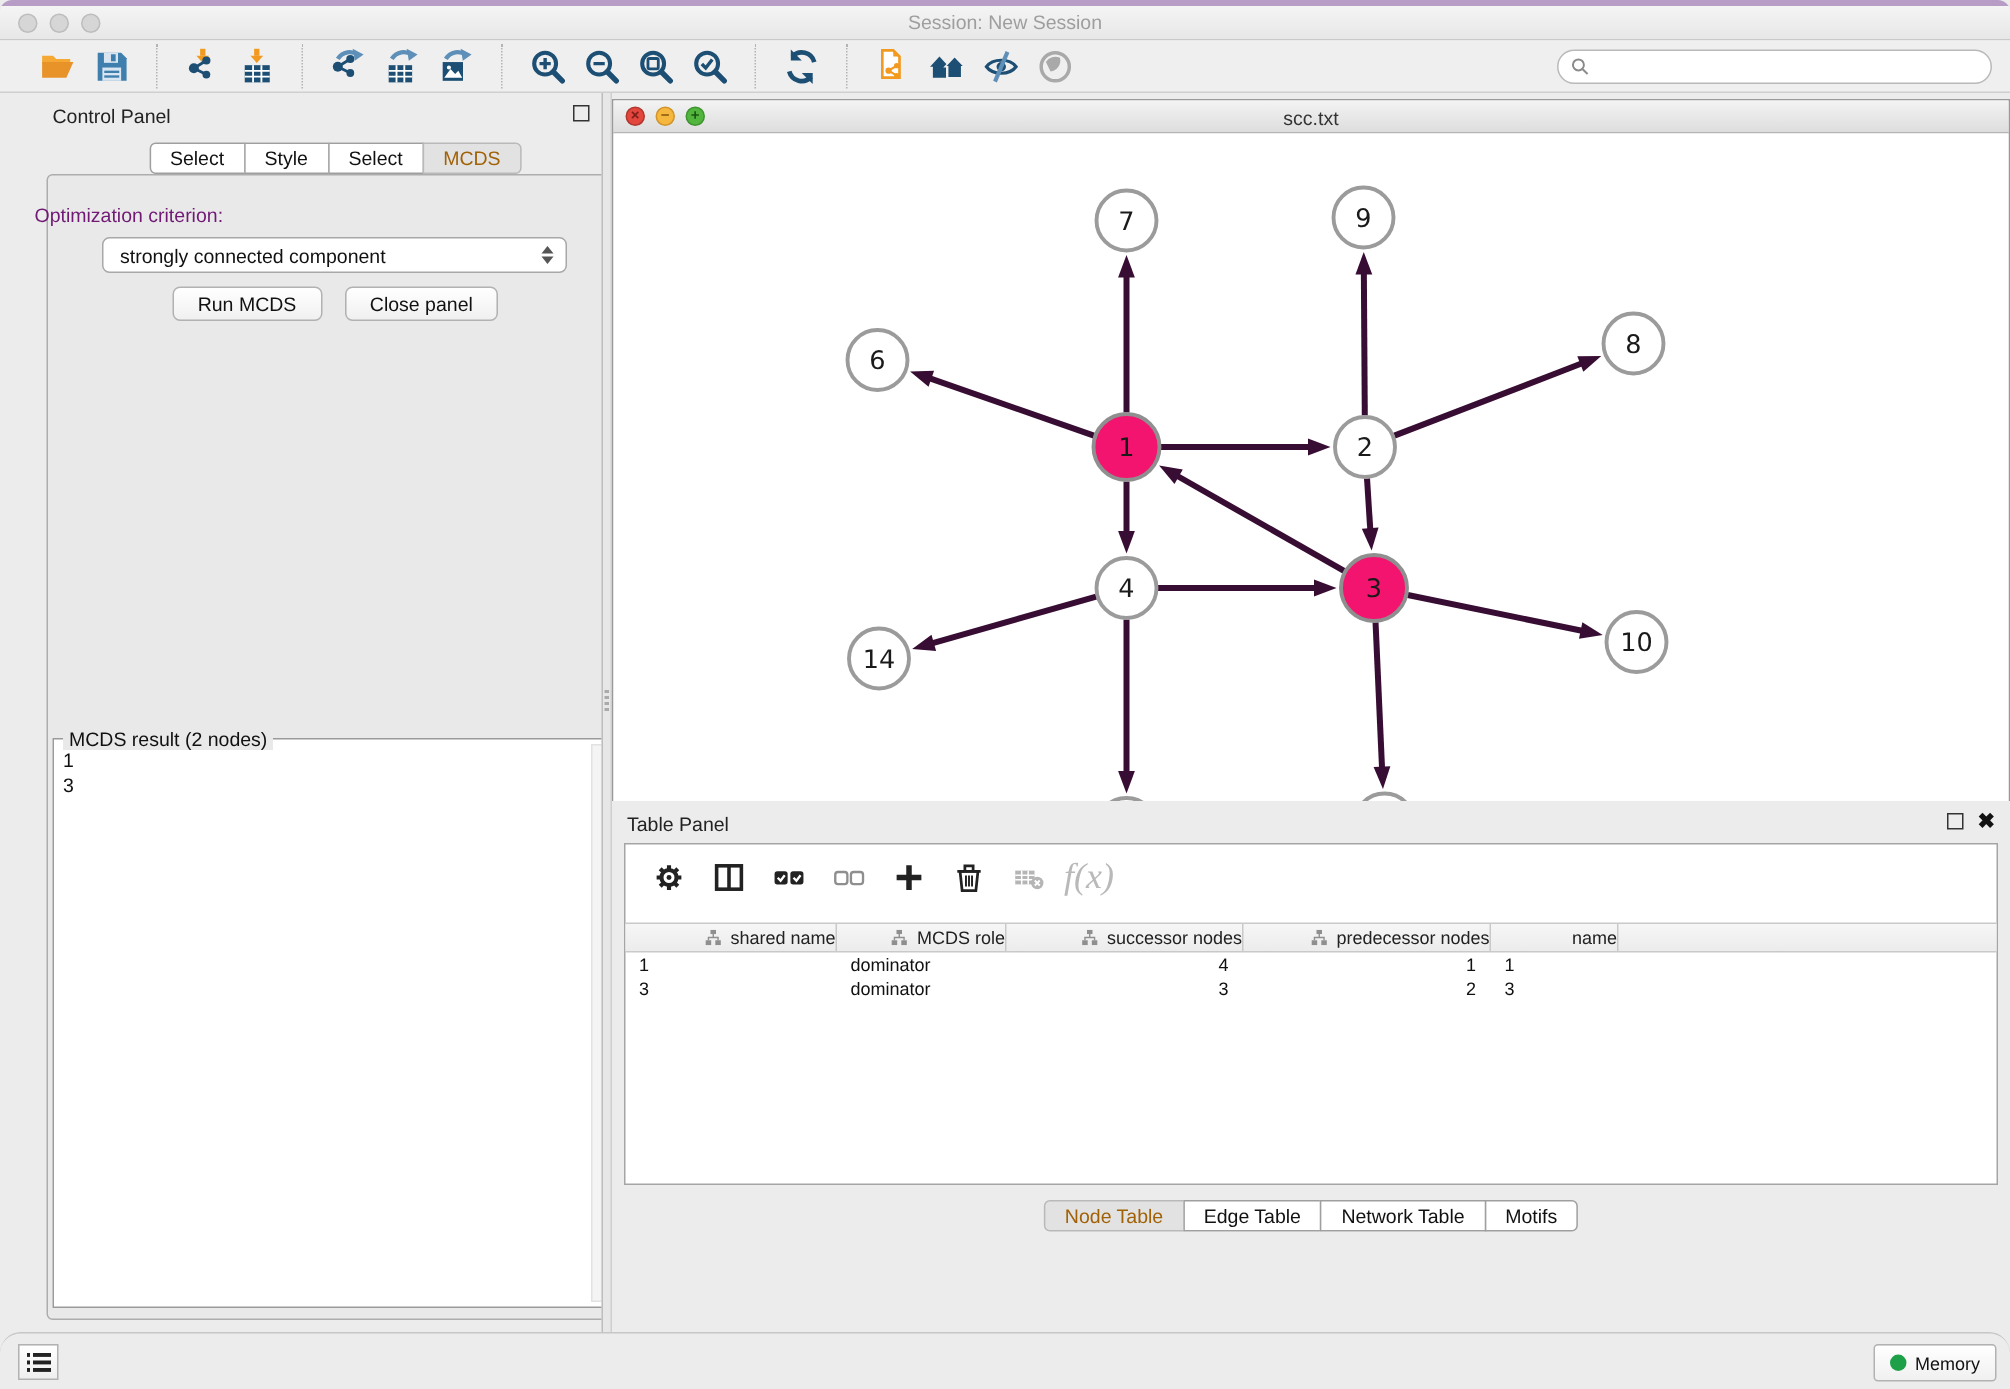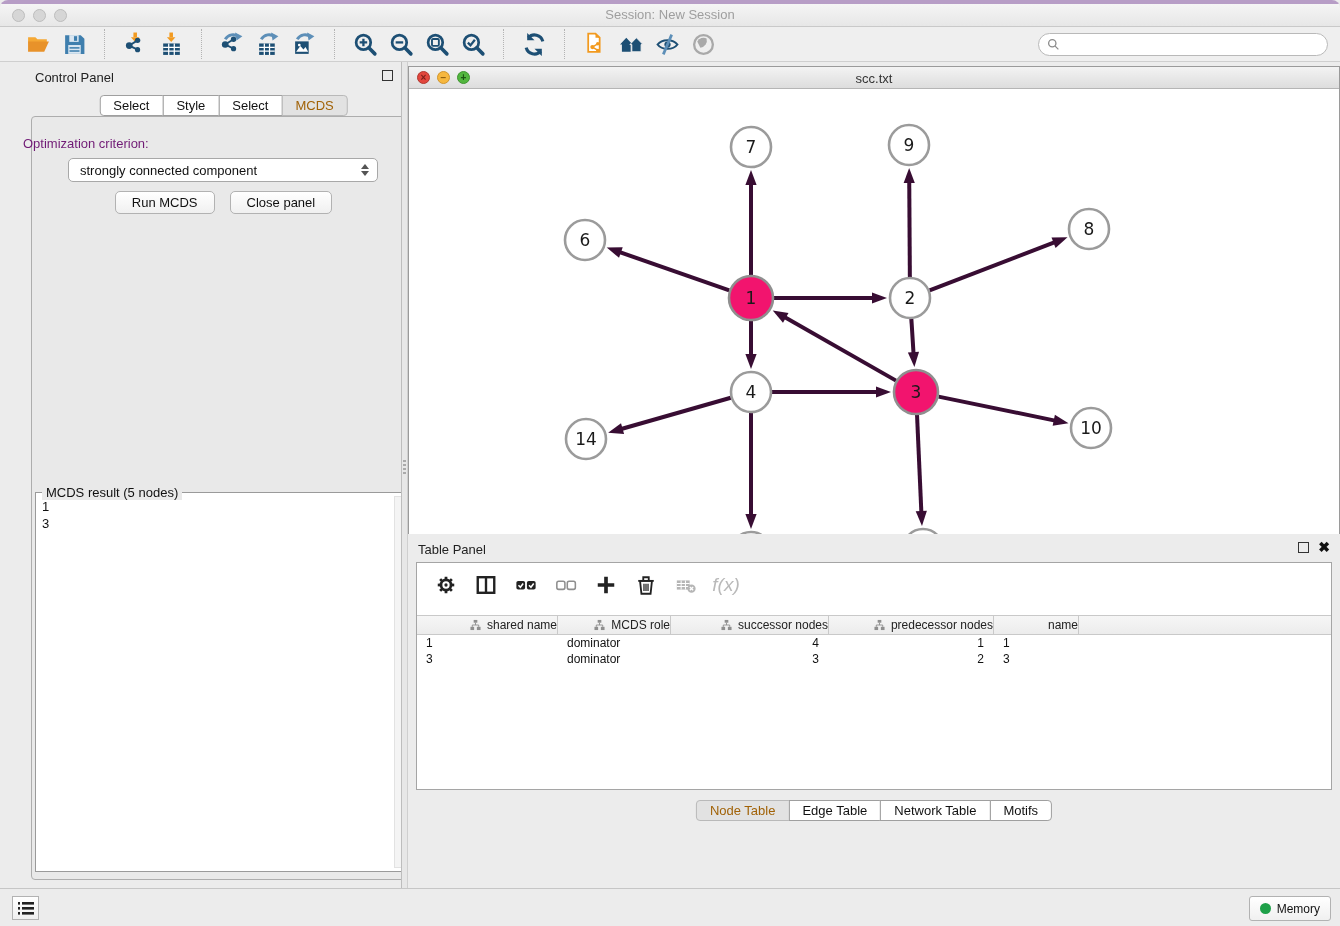--- a/index.html
+++ b/index.html
@@ -90,33 +90,33 @@
     background:repeating-linear-gradient(90deg,#b5b5b5,#b5b5b5 2px,#e5e5e5 2px,#e5e5e5 4px); }
 
   
   #table-panel { position:absolute; top:534px; left:408px; right:0; bottom:38px; background:#ececec; }
   #tp-inner { position:absolute; top:28px; left:8px; right:8px; height:228px; background:#fff;
     border:1px solid #a5a5a5; }
   #tp-toolbar { display:flex; align-items:center; height:44px; padding-left:12px; gap:6px; }
   .tp-btn { width:34px; height:34px; background:none; border:none; display:flex; align-items:center;
     justify-content:center; cursor:pointer; }
   .tp-btn svg { width:22px; height:22px; }
-  .fx { font-family:Liberation Sans, sans-serif; font-style:italic; font-size:19px; color:#b9b9b9; }
+  .fx { font-family:Liberation Serif, serif; font-style:italic; font-size:24px; color:#b9b9b9; }
   #tp-table { position:absolute; top:52px; left:0; right:0; }
   #tp-header { display:flex; height:20px; background:linear-gradient(#f6f6f6,#ececec);
     border-top:1px solid #c9c9c9; border-bottom:1px solid #c9c9c9; }
   .th { display:flex; align-items:center; justify-content:flex-end; gap:6px; font-size:12px; color:#222;
     border-right:1px solid #c9c9c9; height:100%; }
   .trow { display:flex; height:16px; }
   .td { font-size:12px; color:#111; padding:1px 10px 0 9px; overflow:hidden; white-space:nowrap; }
   #tp-tabs { position:absolute; top:266px; left:50%; transform:translateX(-50%); display:flex; }
 
   
   #status-bar { position:absolute; bottom:0; left:0; right:0; height:38px; background:#ececec;
-    border-top:1px solid #c6c6c6; }
+    border-top:1px solid #c6c6c6;border-radius:14px; }
   #menu-btn { position:absolute; left:12px; top:7px; width:27px; height:24px;
     background:linear-gradient(#fff,#efefef); border:1px solid #b2b2b2; display:flex;
     align-items:center; justify-content:center; cursor:pointer; }
   #memory-btn { position:absolute; right:9px; top:7px; height:25px;
     background:linear-gradient(#fff,#f0f0f0); border:1px solid #b2b2b2; border-radius:3px;
     display:flex; align-items:center; gap:6px; padding:0 10px; font-size:12px; color:#111; cursor:pointer; }
   #memory-dot { width:11px; height:11px; border-radius:50%; background:#1ea049; }
 </style>
 </head>
 <body>
@@ -310,21 +310,21 @@
     <button class="mac-btn">Close panel</button>
   </div>
   <div id="criterion-select">
     <span class="sel-text">strongly connected component</span>
     <span class="stepper">
         <span class="up"></span>
         <span class="dn"></span>
       </span>
   </div>
   <div id="mcds-fieldset">
-    <span id="mcds-legend">MCDS result (5 nodes)</span>
+    <span id="mcds-legend">MCDS result (2 nodes)</span>
     <div id="mcds-text">1
 3</div>
     <div id="mcds-scrollbar"></div>
   </div>
 </div>
 
 <div id="v-divider">
     <div class="grab"></div>
   </div>
 

